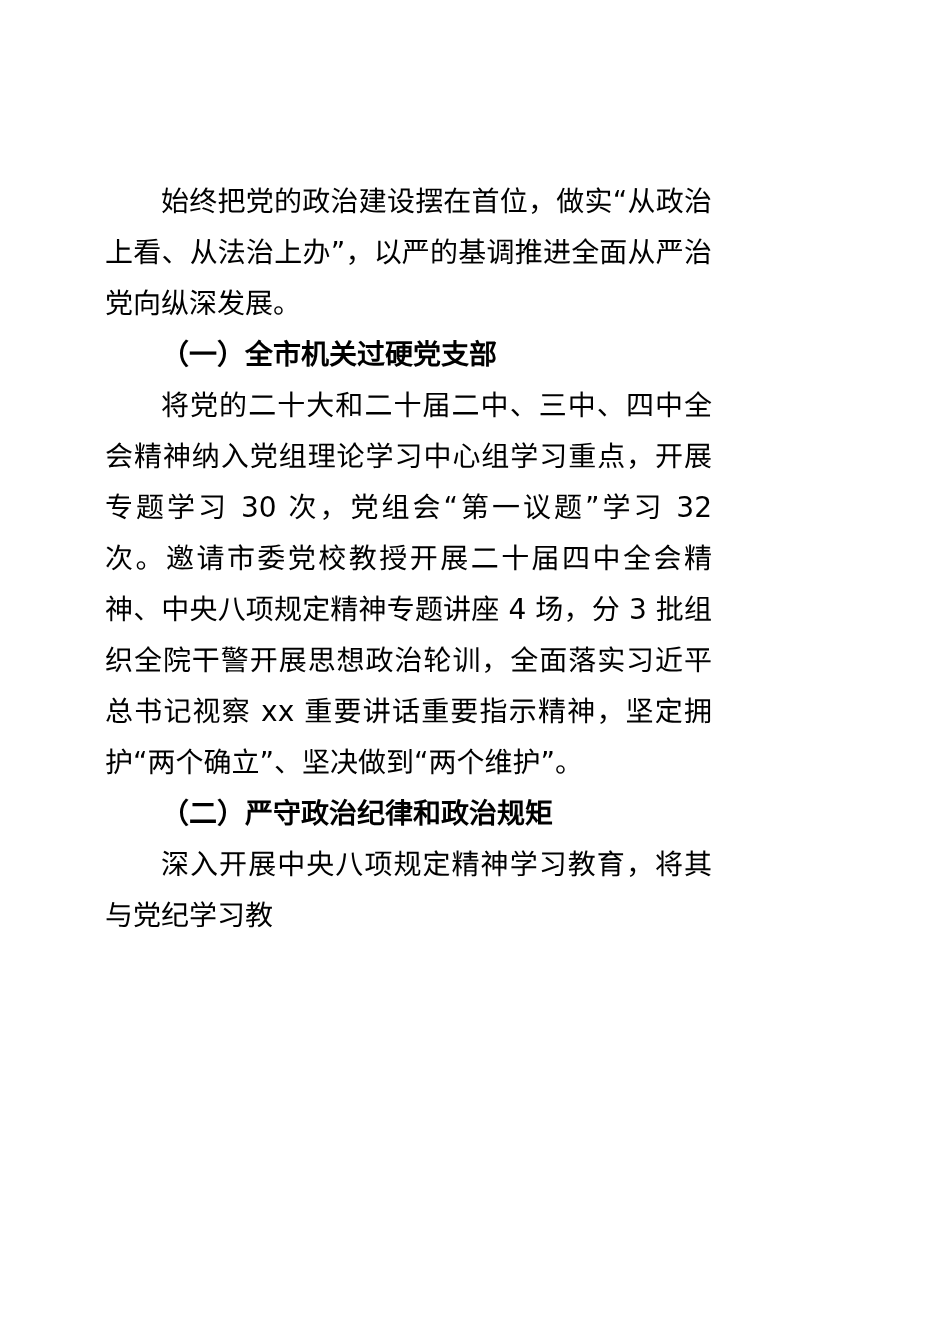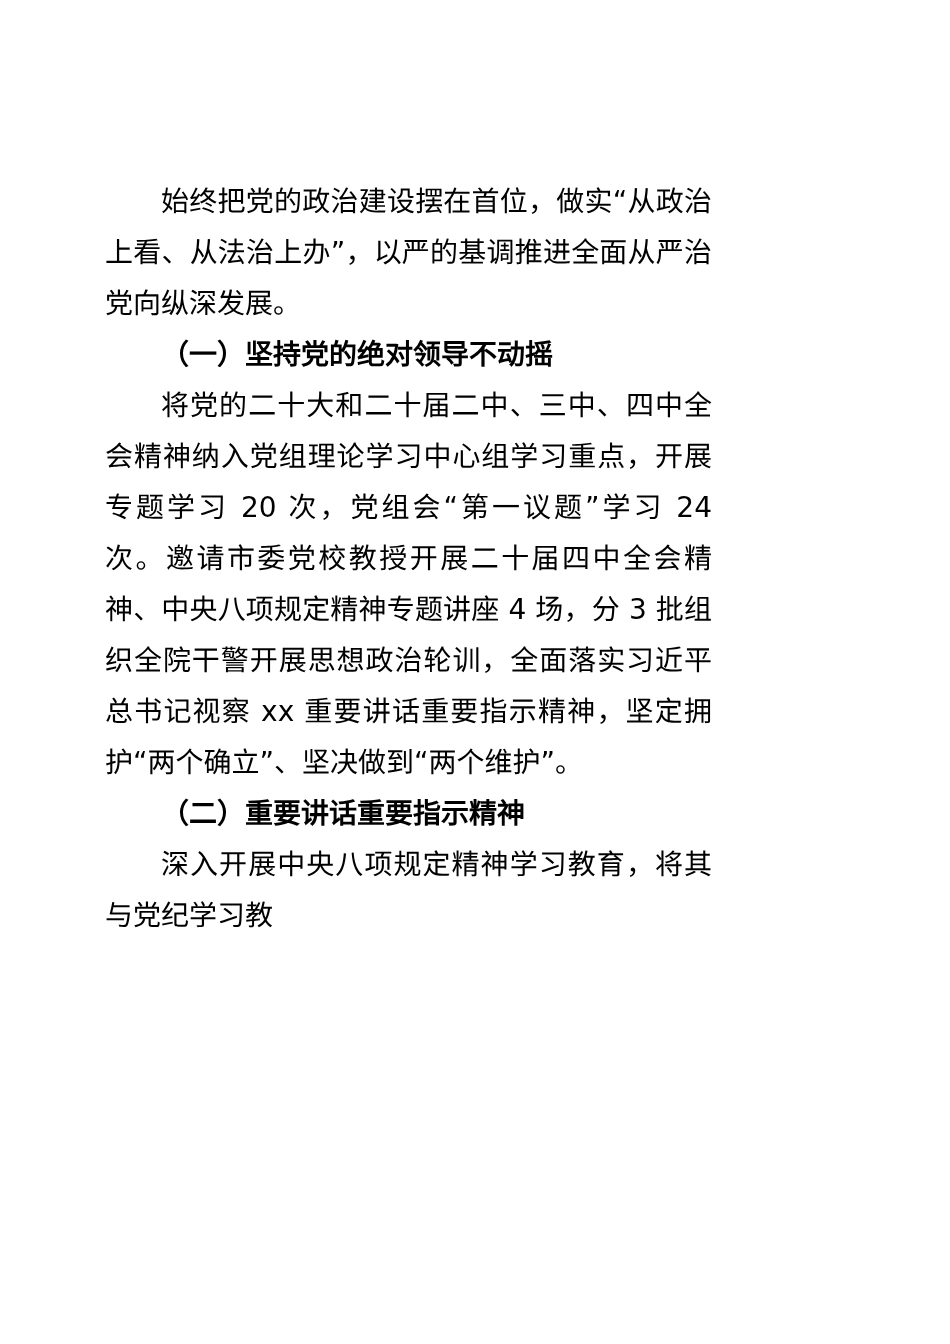--- a/index.html
+++ b/index.html
@@ -34,22 +34,22 @@
   .doc-body {
     font-weight: normal;
   }
 </style>
 </head>
 <body>
 
 <div class="page">
   <p class="doc-block doc-body">始终把党的政治建设摆在首位，做实“从政治上看、从法治上办”，以严的基调推进全面从严治党向纵深发展。</p>
 
-  <h3 class="doc-block doc-heading">（一）坚持党的绝对领导不动摇</h3>
+  <h3 class="doc-block doc-heading">（一）全市机关过硬党支部</h3>
 
-  <p class="doc-block doc-body">将党的二十大和二十届二中、三中、四中全会精神纳入党组理论学习中心组学习重点，开展专题学习 20 次，党组会“第一议题”学习 24 次。邀请市委党校教授开展二十届四中全会精神、中央八项规定精神专题讲座 4 场，分 3 批组织全院干警开展思想政治轮训，全面落实习近平总书记视察 xx 重要讲话重要指示精神，坚定拥护“两个确立”、坚决做到“两个维护”。</p>
+  <p class="doc-block doc-body">将党的二十大和二十届二中、三中、四中全会精神纳入党组理论学习中心组学习重点，开展专题学习 30 次，党组会“第一议题”学习 32 次。邀请市委党校教授开展二十届四中全会精神、中央八项规定精神专题讲座 4 场，分 3 批组织全院干警开展思想政治轮训，全面落实习近平总书记视察 xx 重要讲话重要指示精神，坚定拥护“两个确立”、坚决做到“两个维护”。</p>
 
-  <h3 class="doc-block doc-heading">（二）重要讲话重要指示精神</h3>
+  <h3 class="doc-block doc-heading">（二）严守政治纪律和政治规矩</h3>
 
 
 
   <p class="doc-block doc-body">深入开展中央八项规定精神学习教育，将其与党纪学习教</p>
 </div>
 
 </body></html>

